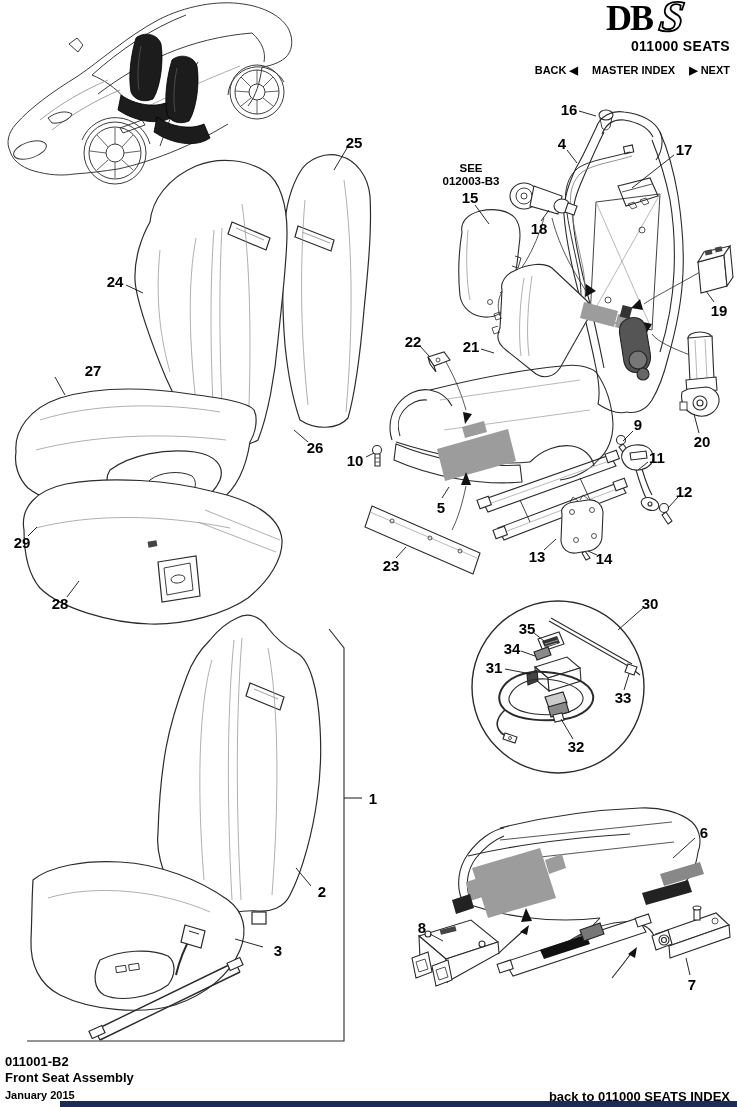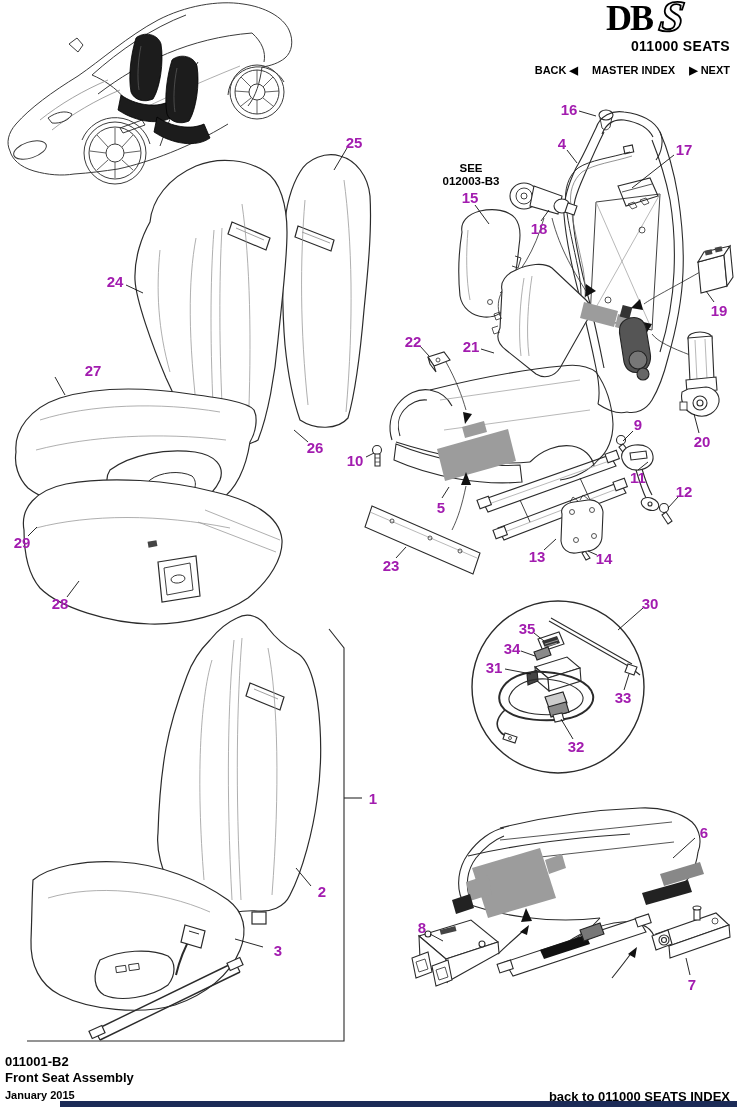--- a/index.html
+++ b/index.html
@@ -1,20 +1,20 @@
 <!DOCTYPE html>
 <html><head>
 <meta charset="utf-8">
 <style>
   html,body{margin:0;padding:0;background:#e8e8e8;}
   #page{position:relative;width:737px;height:1107px;background:#ffffff;overflow:hidden;
         font-family:"Liberation Sans",sans-serif;color:#000;}
   svg{position:absolute;left:0;top:0;}
   .callout{position:absolute;transform:translate(-50%,-50%);
-           font:bold 15px "Liberation Sans",sans-serif;color:#a21caf;white-space:nowrap;}
+           font:bold 15px "Liberation Sans",sans-serif;color:#000000;white-space:nowrap;}
   .header{position:absolute;top:0;right:7px;text-align:right;}
   .section-title{font:bold 14px "Liberation Sans",sans-serif;margin-top:2px;letter-spacing:.3px;}
   .nav{margin-top:10px;font:bold 11px "Liberation Sans",sans-serif;display:flex;gap:14px;justify-content:flex-end;margin-left:27px;}
   .nav span{cursor:pointer;}
   .see-ref{position:absolute;left:471px;top:162px;transform:translateX(-50%);
            text-align:center;font:bold 11.5px "Liberation Sans",sans-serif;line-height:12.5px;}
   .occ-caption{position:absolute;left:458px;top:1008px;
            font:bold 12px "Liberation Sans",sans-serif;line-height:13.5px;}
   .footer-code{position:absolute;left:5px;top:1054px;font:bold 13px "Liberation Sans",sans-serif;}
   .footer-title{position:absolute;left:5px;top:1070px;font:bold 13px "Liberation Sans",sans-serif;}
@@ -435,21 +435,21 @@
       <div class="callout" style="left: 373px; top: 798px;">1</div>
       <div class="callout" style="left: 322px; top: 891px;">2</div>
       <div class="callout" style="left: 278px; top: 950px;">3</div>
       <div class="callout" style="left: 562px; top: 143px;">4</div>
       <div class="callout" style="left: 441px; top: 507px;">5</div>
       <div class="callout" style="left: 704px; top: 832px;">6</div>
       <div class="callout" style="left: 692px; top: 984px;">7</div>
       <div class="callout" style="left: 422px; top: 927px;">8</div>
       <div class="callout" style="left: 638px; top: 424px;">9</div>
       <div class="callout" style="left: 355px; top: 460px;">10</div>
-      <div class="callout" style="left: 638px; top: 457px; margin-top: 20px;">11</div>
+      <div class="callout" style="left: 657px; top: 457px;">11</div>
       <div class="callout" style="left: 684px; top: 491px;">12</div>
       <div class="callout" style="left: 537px; top: 556px;">13</div>
       <div class="callout" style="left: 604px; top: 558px;">14</div>
       <div class="callout" style="left: 470px; top: 197px;">15</div>
       <div class="callout" style="left: 569px; top: 109px;">16</div>
       <div class="callout" style="left: 684px; top: 149px;">17</div>
       <div class="callout" style="left: 539px; top: 228px;">18</div>
       <div class="callout" style="left: 719px; top: 310px;">19</div>
       <div class="callout" style="left: 702px; top: 441px;">20</div>
       <div class="callout" style="left: 471px; top: 346px;">21</div>

